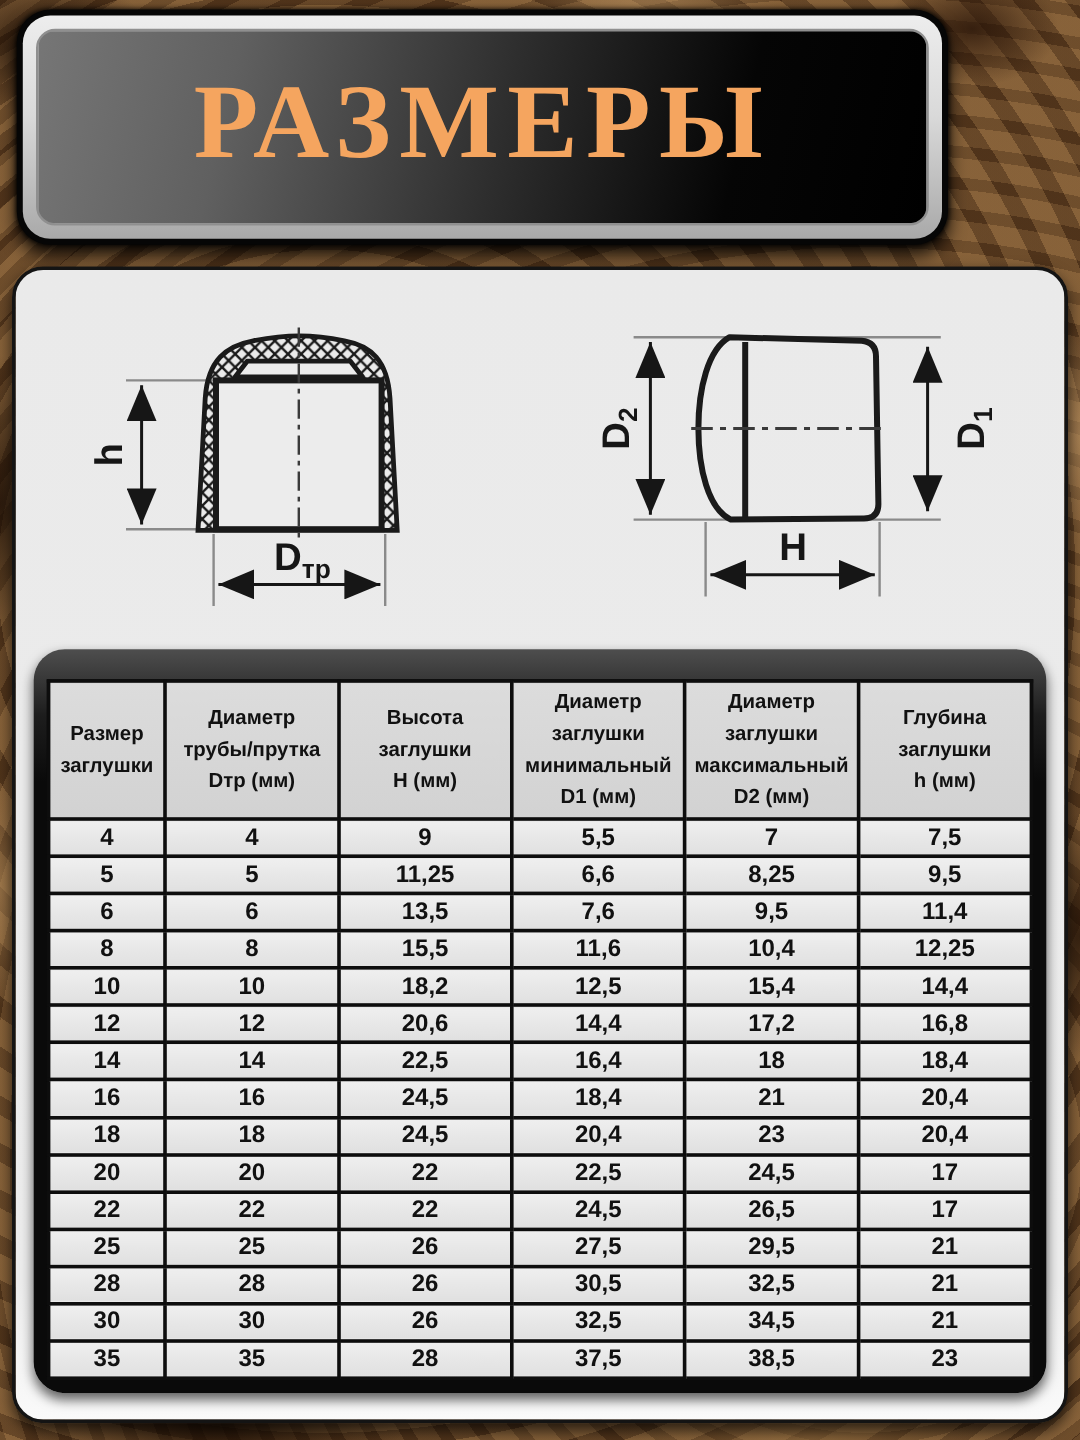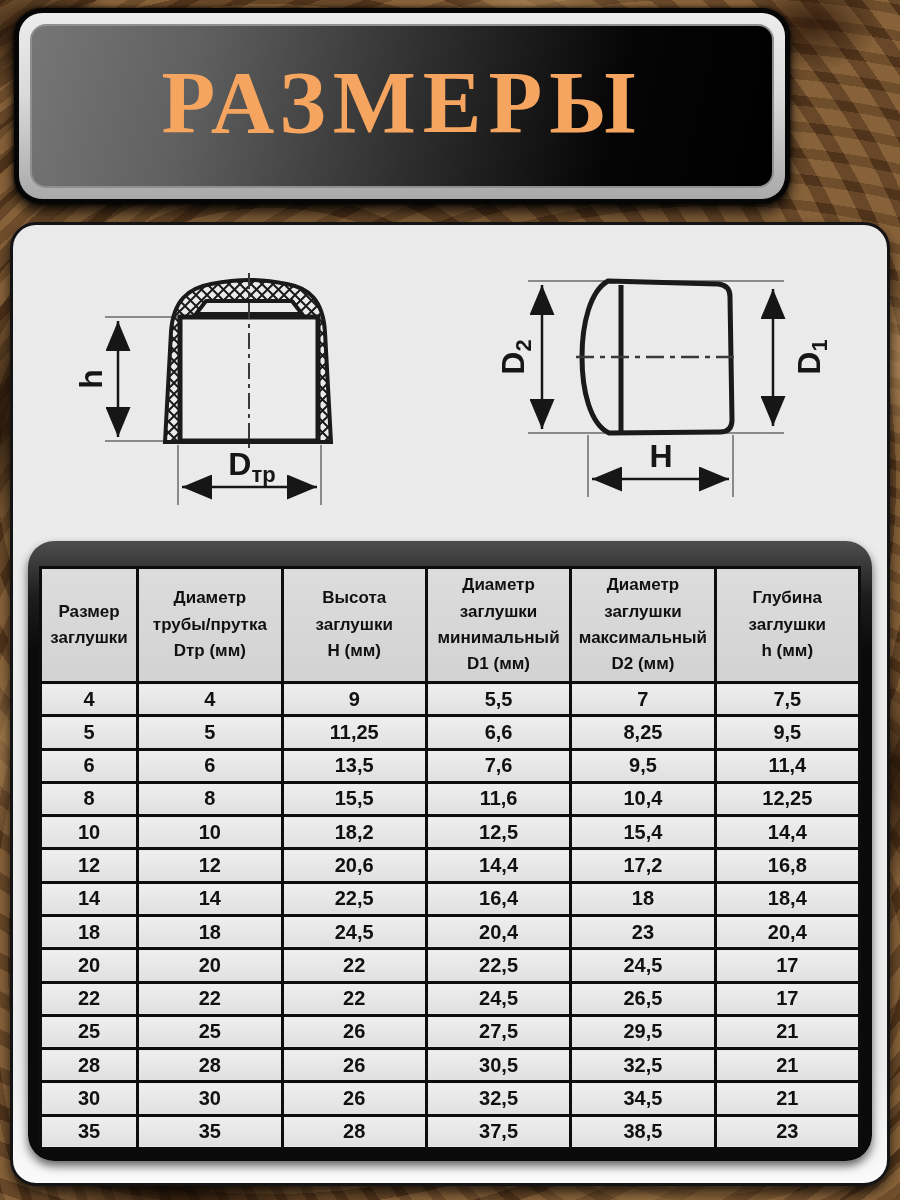--- a/index.html
+++ b/index.html
@@ -224,20 +224,28 @@
           </tr>
           <tr>
             <td>14</td>
             <td>14</td>
             <td>22,5</td>
             <td>16,4</td>
             <td>18</td>
             <td>18,4</td>
           </tr>
           <tr>
+            <td>16</td>
+            <td>16</td>
+            <td>24,5</td>
+            <td>18,4</td>
+            <td>21</td>
+            <td>20,4</td>
+          </tr>
+          <tr>
             <td>18</td>
             <td>18</td>
             <td>24,5</td>
             <td>20,4</td>
             <td>23</td>
             <td>20,4</td>
           </tr>
           <tr>
             <td>20</td>
             <td>20</td>

